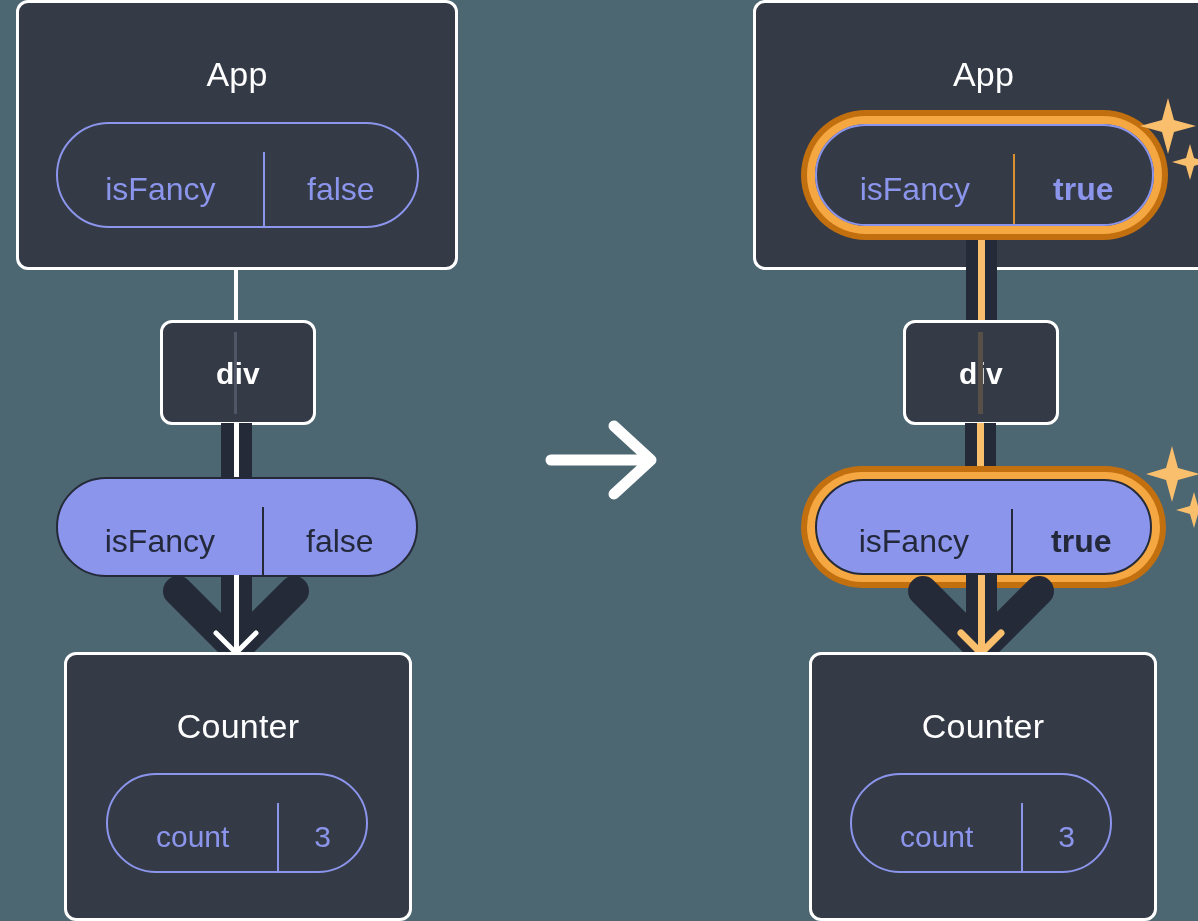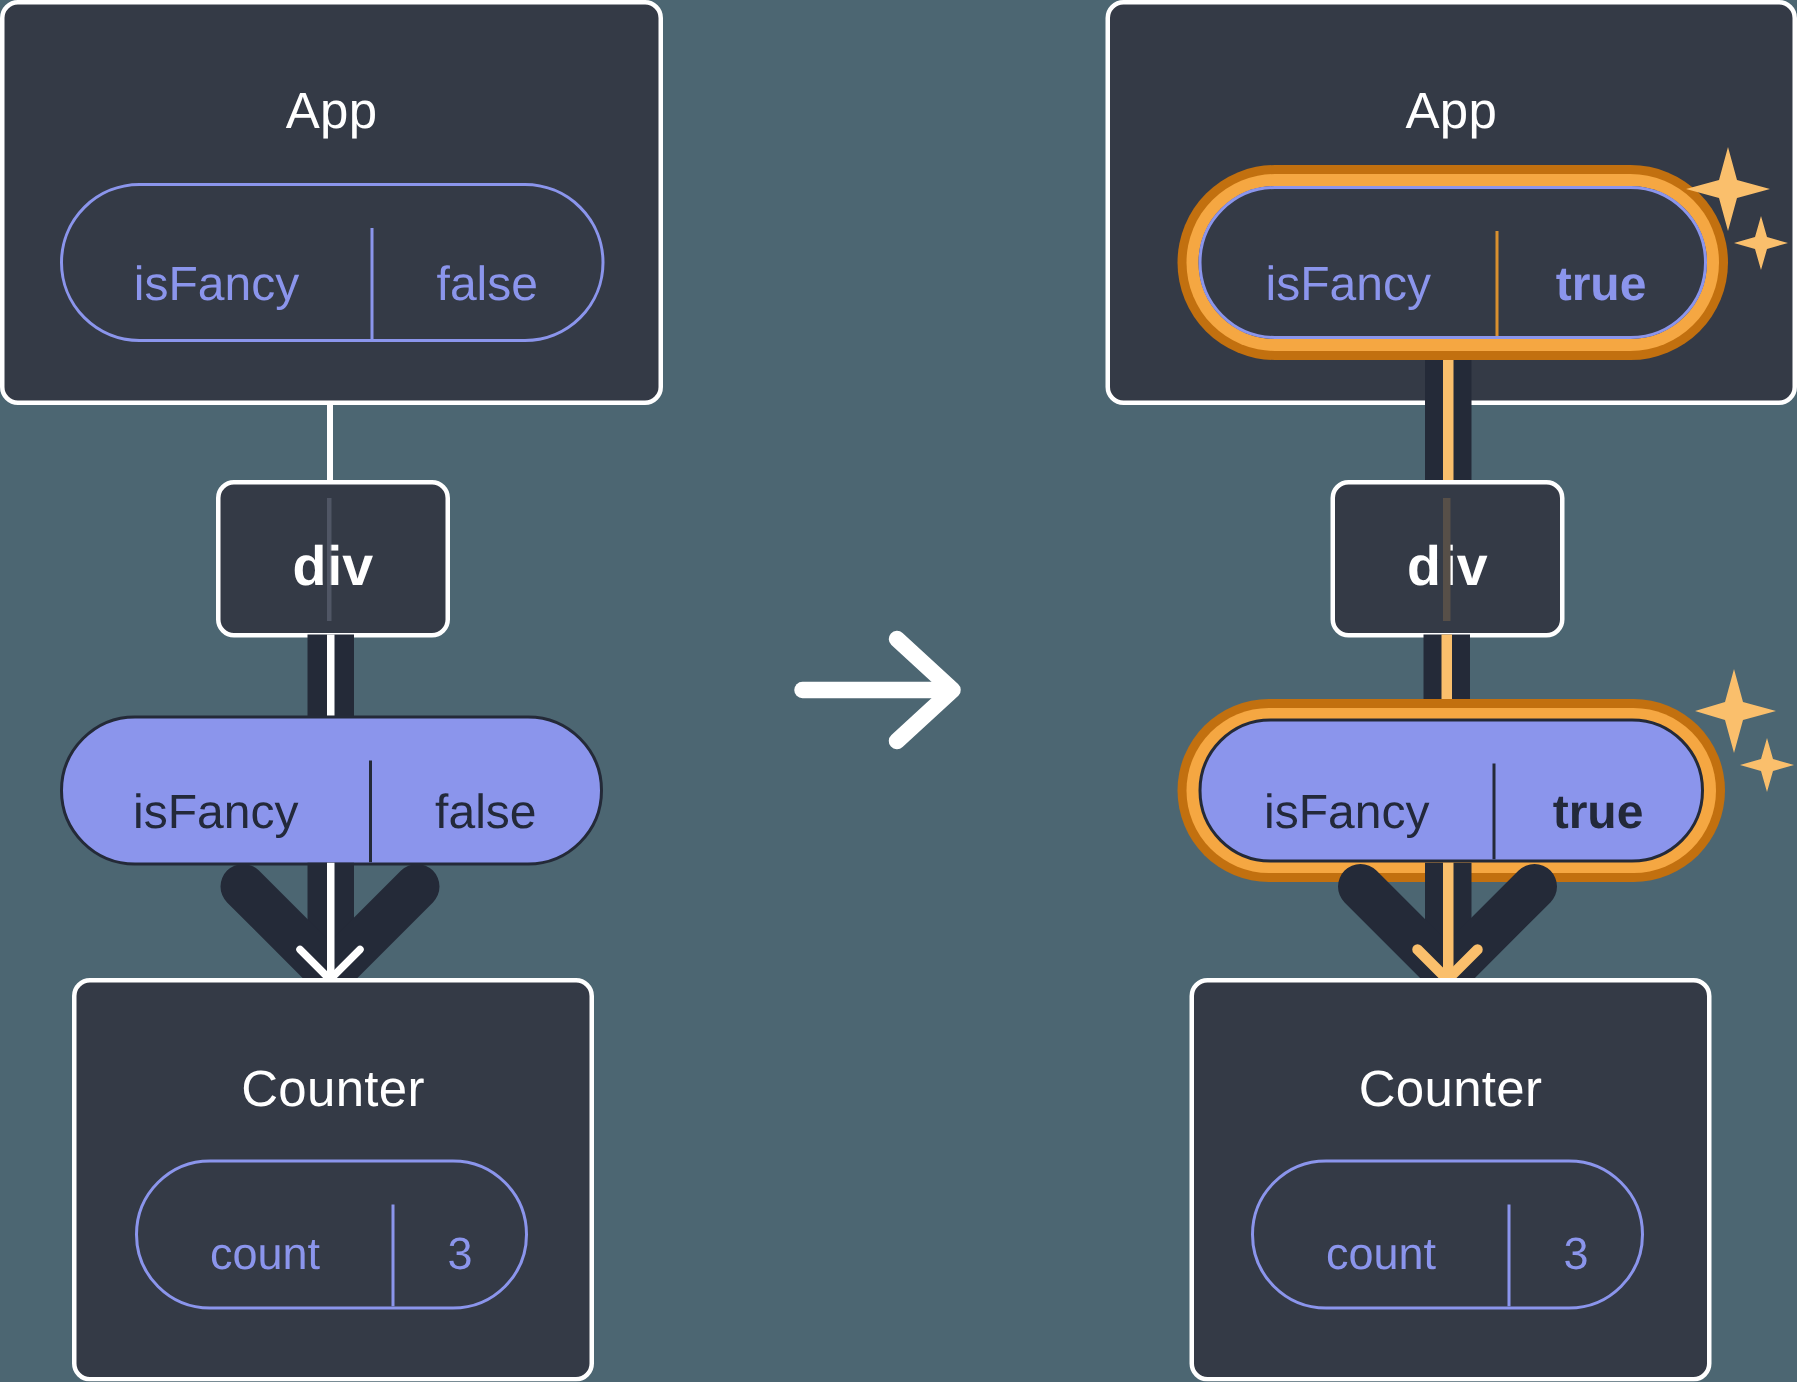--- a/index.html
+++ b/index.html
@@ -4,41 +4,41 @@
 <title>React state update diagram</title>
 <style>
   html,body{margin:0;padding:0;}
   body{
     width:1198px;height:921px;
     background:#4C6672;
     font-family:"Liberation Sans","DejaVu Sans",sans-serif;
     overflow:hidden;
     position:relative;
   }
-  .stage{position:absolute;left:0;top:0;width:1008px;height:921px;}
+  .stage{position:absolute;left:16px;top:0;width:1008px;height:921px;}
 
   
   .cbox{
     position:absolute;
     background:#343A46;
     border:3px solid #FFFFFF;
     border-radius:12px;
     box-sizing:border-box;
   }
   .cbox-title{
     position:absolute;
     left:0;right:0;
     text-align:center;
     color:#FFFFFF;
     font-size:34px;
     font-weight:400;
     letter-spacing:.2px;
     white-space:nowrap;
   }
-  .cbox-title.small{font-size:37px;font-weight:700;}
+  .cbox-title.small{font-size:30px;font-weight:700;}
 
   
   .pill{
     position:absolute;
     box-sizing:border-box;
     display:flex;
     align-items:stretch;
     border-radius:999px;
     overflow:hidden;
   }

